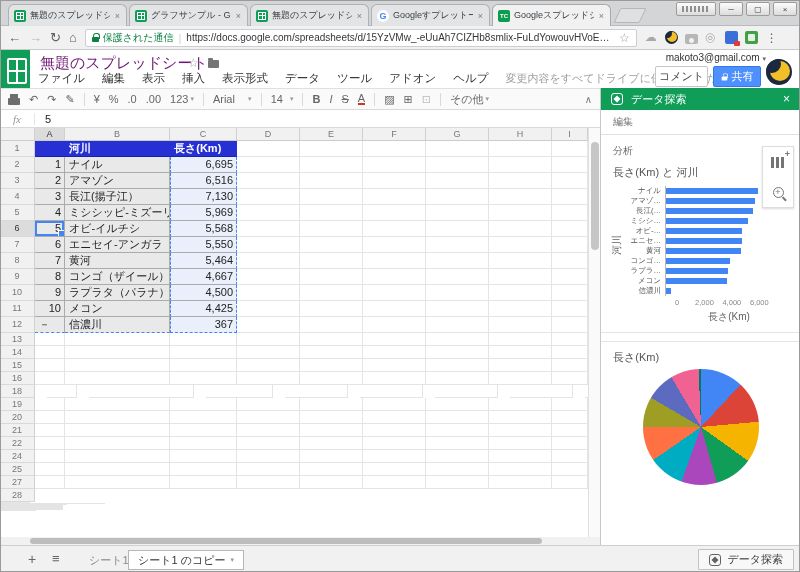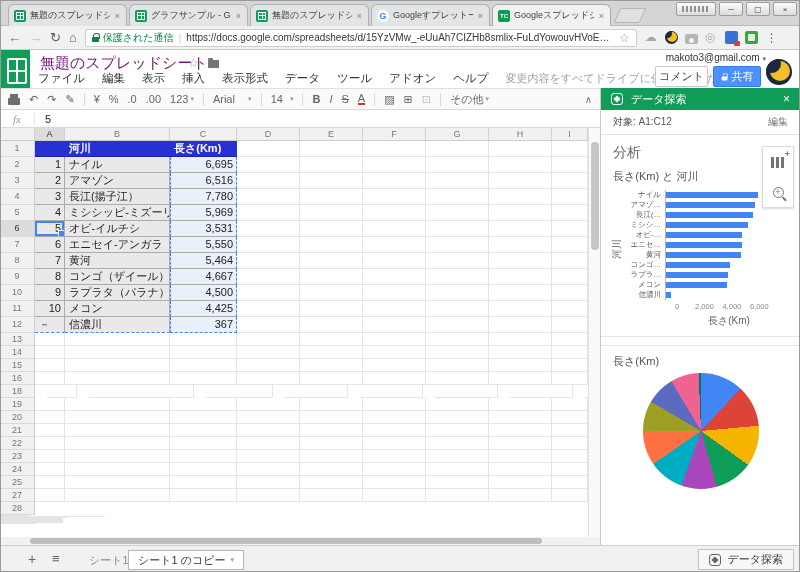--- a/index.html
+++ b/index.html
@@ -151,21 +151,21 @@
 #panel { position:absolute; left:600px; top:88px; width:200px; height:457px; background:#fff; border-left:1px solid #c8c8c8; overflow:hidden; }
 #panelhead { height:22px; background:#0f9d58; display:flex; align-items:center; padding:0 10px; gap:8px; }
 .explore-ic { width:12px; height:12px; border:1.5px solid currentColor; border-radius:3px; position:relative; display:inline-block; flex:0 0 auto; }
 .explore-ic::after { content:""; position:absolute; left:50%; top:50%; width:5px; height:5px; background:currentColor;
   transform:translate(-50%,-50%) rotate(45deg); }
 #paneltitle { flex:1; color:#fff; font-size:11px; }
 #panelclose { color:#fff; font-size:12px; }
 #targetrow { height:25px; border-bottom:1px solid #e2e2e2; display:flex; align-items:center; padding:0 12px; }
 #targettext { flex:1; font-size:10px; color:#555; }
 #editlink { font-size:10px; color:#757575; }
-#analysis { margin:9px 12px 0; font-size:14px; color:#666; }
+#analysis { margin:9px 12px 0; font-size:10px; color:#666; }
 #iconcard { position:absolute; right:6px; top:58px; width:32px; background:#fff; border:1px solid #ddd; box-shadow:0 1px 2px rgba(0,0,0,.15); z-index:5; }
 .cardbtn { height:30px; display:flex; align-items:center; justify-content:center; }
 .ic-chartadd { position:relative; width:14px; height:11px;
   background:repeating-linear-gradient(90deg,#757575 0 3px,transparent 3px 5px); }
 .ic-chartadd::before { content:"+"; position:absolute; right:-5px; top:-8px; font-size:9px; color:#757575; font-weight:bold; }
 .ic-zoom { position:relative; width:11px; height:11px; border:1.5px solid #757575; border-radius:50%; }
 .ic-zoom::before { content:"+"; position:absolute; left:50%; top:50%; transform:translate(-50%,-54%); font-size:9px; color:#757575; }
 .ic-zoom::after { content:""; position:absolute; right:-4px; bottom:-3px; width:5px; height:1.5px; background:#757575; transform:rotate(45deg); }
 #barsection { margin:7px 12px 0; position:relative; }
 #bartitle { font-size:11px; color:#555; margin-bottom:6px; }
@@ -366,21 +366,21 @@
         <div class="cell" style="width: 63px; line-height: 14px;"></div>
         <div class="cell" style="width: 63px; line-height: 14px;"></div>
         <div class="cell" style="width: 63px; line-height: 14px;"></div>
         <div class="cell" style="width: 63px; line-height: 14px;"></div>
         <div class="cell" style="width: 36px; line-height: 14px;"></div>
       </div>
       <div class="grow" style="height: 16px;">
         <div class="rn" style="line-height: 15px;">4</div>
         <div class="cell dgray num" style="width: 30px; line-height: 14px;">3</div>
         <div class="cell dgray txt" style="width: 105px; line-height: 14px;">長江(揚子江）</div>
-        <div class="cell cblue num" style="width: 67px; line-height: 14px;">7,780</div>
+        <div class="cell cblue num" style="width: 67px; line-height: 14px;">7,130</div>
         <div class="cell" style="width: 63px; line-height: 14px;"></div>
         <div class="cell" style="width: 63px; line-height: 14px;"></div>
         <div class="cell" style="width: 63px; line-height: 14px;"></div>
         <div class="cell" style="width: 63px; line-height: 14px;"></div>
         <div class="cell" style="width: 63px; line-height: 14px;"></div>
         <div class="cell" style="width: 36px; line-height: 14px;"></div>
       </div>
       <div class="grow" style="height: 16px;">
         <div class="rn" style="line-height: 15px;">5</div>
         <div class="cell dgray num" style="width: 30px; line-height: 14px;">4</div>
@@ -390,21 +390,21 @@
         <div class="cell" style="width: 63px; line-height: 14px;"></div>
         <div class="cell" style="width: 63px; line-height: 14px;"></div>
         <div class="cell" style="width: 63px; line-height: 14px;"></div>
         <div class="cell" style="width: 63px; line-height: 14px;"></div>
         <div class="cell" style="width: 36px; line-height: 14px;"></div>
       </div>
       <div class="grow" style="height: 16px;">
         <div class="rn hl" style="line-height: 15px;">6</div>
         <div class="cell dgray num selcell" style="width: 30px; line-height: 14px;">5</div>
         <div class="cell dgray txt" style="width: 105px; line-height: 14px;">オビ-イルチシ</div>
-        <div class="cell cblue num" style="width: 67px; line-height: 14px;">3,531</div>
+        <div class="cell cblue num" style="width: 67px; line-height: 14px;">5,568</div>
         <div class="cell" style="width: 63px; line-height: 14px;"></div>
         <div class="cell" style="width: 63px; line-height: 14px;"></div>
         <div class="cell" style="width: 63px; line-height: 14px;"></div>
         <div class="cell" style="width: 63px; line-height: 14px;"></div>
         <div class="cell" style="width: 63px; line-height: 14px;"></div>
         <div class="cell" style="width: 36px; line-height: 14px;"></div>
       </div>
       <div class="grow" style="height: 16px;">
         <div class="rn" style="line-height: 15px;">7</div>
         <div class="cell dgray num" style="width: 30px; line-height: 14px;">6</div>
@@ -568,32 +568,20 @@
         <div class="cell" style="width: 67px; line-height: 11px;"></div>
         <div class="cell" style="width: 63px; line-height: 11px;"></div>
         <div class="cell" style="width: 63px; line-height: 11px;"></div>
         <div class="cell" style="width: 63px; line-height: 11px;"></div>
         <div class="cell" style="width: 63px; line-height: 11px;"></div>
         <div class="cell" style="width: 63px; line-height: 11px;"></div>
         <div class="cell" style="width: 36px; line-height: 11px;"></div>
       </div>
       <div class="grow" style="height: 13px;">
         <div class="rn" style="line-height: 12px;">22</div>
-        <div class="cell" style="width: 30px; line-height: 11px;"></div>
-        <div class="cell" style="width: 105px; line-height: 11px;"></div>
-        <div class="cell" style="width: 67px; line-height: 11px;"></div>
-        <div class="cell" style="width: 63px; line-height: 11px;"></div>
-        <div class="cell" style="width: 63px; line-height: 11px;"></div>
-        <div class="cell" style="width: 63px; line-height: 11px;"></div>
-        <div class="cell" style="width: 63px; line-height: 11px;"></div>
-        <div class="cell" style="width: 63px; line-height: 11px;"></div>
-        <div class="cell" style="width: 36px; line-height: 11px;"></div>
-      </div>
-      <div class="grow" style="height: 13px;">
-        <div class="rn" style="line-height: 12px;">23</div>
         <div class="cell" style="width: 30px; line-height: 11px;"></div>
         <div class="cell" style="width: 105px; line-height: 11px;"></div>
         <div class="cell" style="width: 67px; line-height: 11px;"></div>
         <div class="cell" style="width: 63px; line-height: 11px;"></div>
         <div class="cell" style="width: 63px; line-height: 11px;"></div>
         <div class="cell" style="width: 63px; line-height: 11px;"></div>
         <div class="cell" style="width: 63px; line-height: 11px;"></div>
         <div class="cell" style="width: 63px; line-height: 11px;"></div>
         <div class="cell" style="width: 36px; line-height: 11px;"></div>
       </div>
@@ -654,21 +642,20 @@
     <div id="hthumb"></div>
   </div>
 
 <div id="panel">
   <div id="panelhead">
     <span class="explore-ic" style="color:#fff"></span>
     <span id="paneltitle">データ探索</span>
     <span id="panelclose">×</span>
   </div>
   <div id="targetrow">
-    <span id="targettext">対象: A1:C12</span>
     <span id="editlink">編集</span>
   </div>
   <div id="analysis">分析</div>
   <div id="iconcard">
     <div class="cardbtn">
         <span class="ic-chartadd"></span>
       </div>
     <div class="cardbtn">
         <span class="ic-zoom"></span>
       </div>

